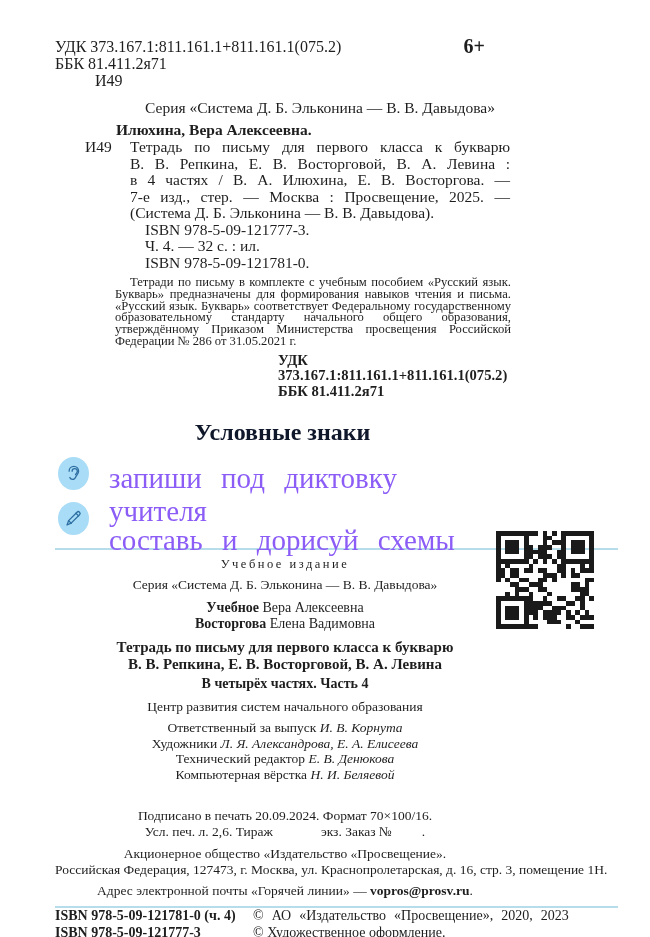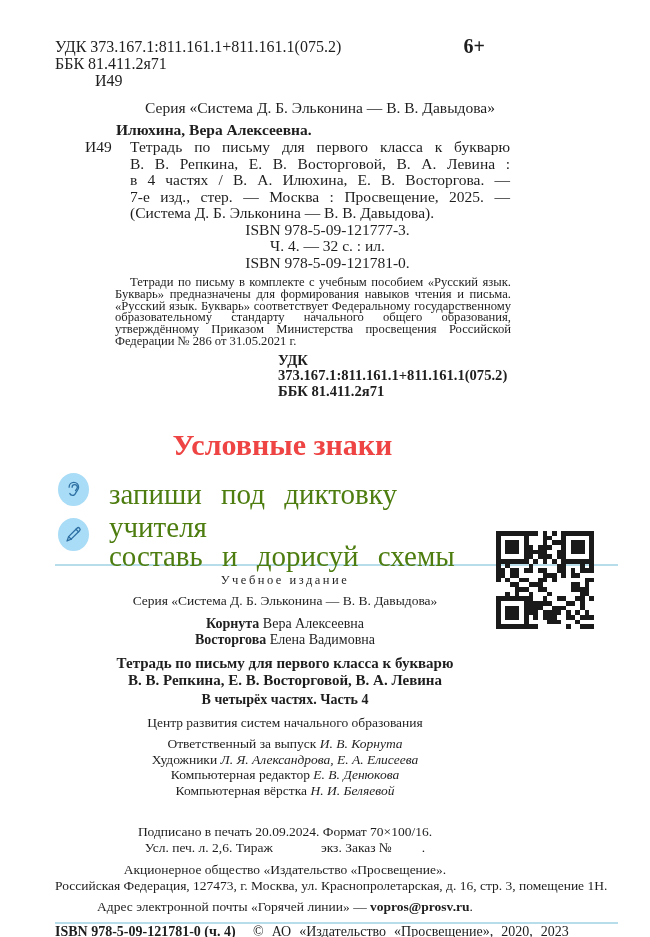--- a/index.html
+++ b/index.html
@@ -15,37 +15,37 @@
   .head { position:relative; font-size:16px; line-height:17px; }
   .head-code { margin-left:40px; }
   .age-badge { position:absolute; right:25px; top:0; font-weight:bold; font-size:20px; }
 
   
   .card-series { width:380px; margin:10px 0 0 75px; text-align:center; font-size:15.5px; }
   .card-author { margin:4px 0 0 61px; font-weight:bold; font-size:15.5px; }
   .card-body { position:relative; margin-left:75px; width:380px; font-size:15.5px; line-height:16.5px; }
   .card-code { position:absolute; left:-45px; top:0; }
   .jl { text-align:justify; text-align-last:justify; }
-  .card-isbn { margin-left:15px;text-align:center; }
+  .card-isbn { margin-left:15px; }
   .annotation {
     margin:6px 0 0 60px; width:396px;
     font-size:12.6px; line-height:11.8px;
     text-align:justify; text-indent:15px;
   }
   .udk-bold { margin:5px 0 0 223px; font-weight:bold; font-size:14.6px; line-height:15.5px; }
 
   
-  .legend-title { margin-top:29px; text-align:center; font-size:30px; font-weight:bold; color:#ef4444; }
+  .legend-title { margin-top:20px; text-align:center; font-size:24px; font-weight:bold; color:#0f172a; }
   .legend-row { display:flex; align-items:center; margin:9px 0 0 3px; height:36px; }
   .legend-icon {
     width:31px; height:33px; border-radius:50%;
     background:var(--icon-circle,#a9dcf6);
     display:flex; align-items:center; justify-content:center; flex:0 0 auto;
   }
-  .legend-text { margin-left:20px; font-size:29px; word-spacing:12px; color:#4d7c0f;margin-top:44px; }
+  .legend-text { margin-left:20px; font-size:29px; word-spacing:12px; color:#8b5cf6;margin-top:44px; }
 
   .rule { height:2px; background:var(--accent-line,#b7dcea); width:563px; }
   .rule-top { margin-top:12px; }
   .rule-bottom { margin-top:7px; }
 
   
   .imprint { width:460px; text-align:center; font-size:13px; line-height:15.5px; }
   .imp-edition { margin-top:7px; letter-spacing:2.5px; font-size:12.5px;font-family:Liberation Serif, serif; }
   .imp-series { margin-top:4px; font-size:13.5px; }
   .imp-authors { margin-top:8px; font-size:14px; line-height:16px; }
@@ -127,33 +127,33 @@
       <span class="legend-text">составь и дорисуй схемы</span>
     </div>
   </div>
 
   <div class="rule rule-top"></div>
 
   <div class="imprint">
     <div class="imp-edition">Учебное издание</div>
     <div class="imp-series">Серия «Система Д. Б. Эльконина — В. В. Давыдова»</div>
     <div class="imp-authors">
-      <div><span class="b">Корнута</span><span> Вера Алексеевна</span></div>
+      <div><span class="b">Учебное</span><span> Вера Алексеевна</span></div>
       <div><span class="b">Восторгова</span><span> Елена Вадимовна</span></div>
     </div>
     <div class="imp-title">
       <div>Тетрадь по письму для первого класса к букварю</div>
       <div>В. В. Репкина, Е. В. Восторговой, В. А. Левина</div>
     </div>
     <div class="imp-parts">В четырёх частях. Часть 4</div>
     <div class="imp-center">Центр развития систем начального образования</div>
     <div class="imp-staff">
       <div><span>Ответственный за выпуск </span><span class="person">И. В. Корнута</span></div>
       <div><span>Художники </span><span class="person">Л. Я. Александрова, Е. А. Елисеева</span></div>
-      <div><span>Компьютерная редактор </span><span class="person">Е. В. Денюкова</span></div>
+      <div><span>Технический редактор </span><span class="person">Е. В. Денюкова</span></div>
       <div><span>Компьютерная вёрстка </span><span class="person">Н. И. Беляевой</span></div>
     </div>
     <div class="imp-print">
       <div>Подписано в печать 20.09.2024. Формат 70×100/16.</div>
       <div><span>Усл. печ. л. 2,6. Тираж</span><span class="gap-w"></span><span>экз.  Заказ №</span><span class="gap-n"></span><span>.</span></div>
     </div>
     <div class="imp-publisher">Акционерное общество «Издательство «Просвещение».</div>
     <div class="imp-address">Российская Федерация, 127473, г. Москва, ул. Краснопролетарская, д. 16, стр. 3, помещение 1Н.</div>
     <div class="imp-email"><span>Адрес электронной почты «Горячей линии» — </span><span class="b">vopros@prosv.ru</span><span>.</span></div>
   </div>

